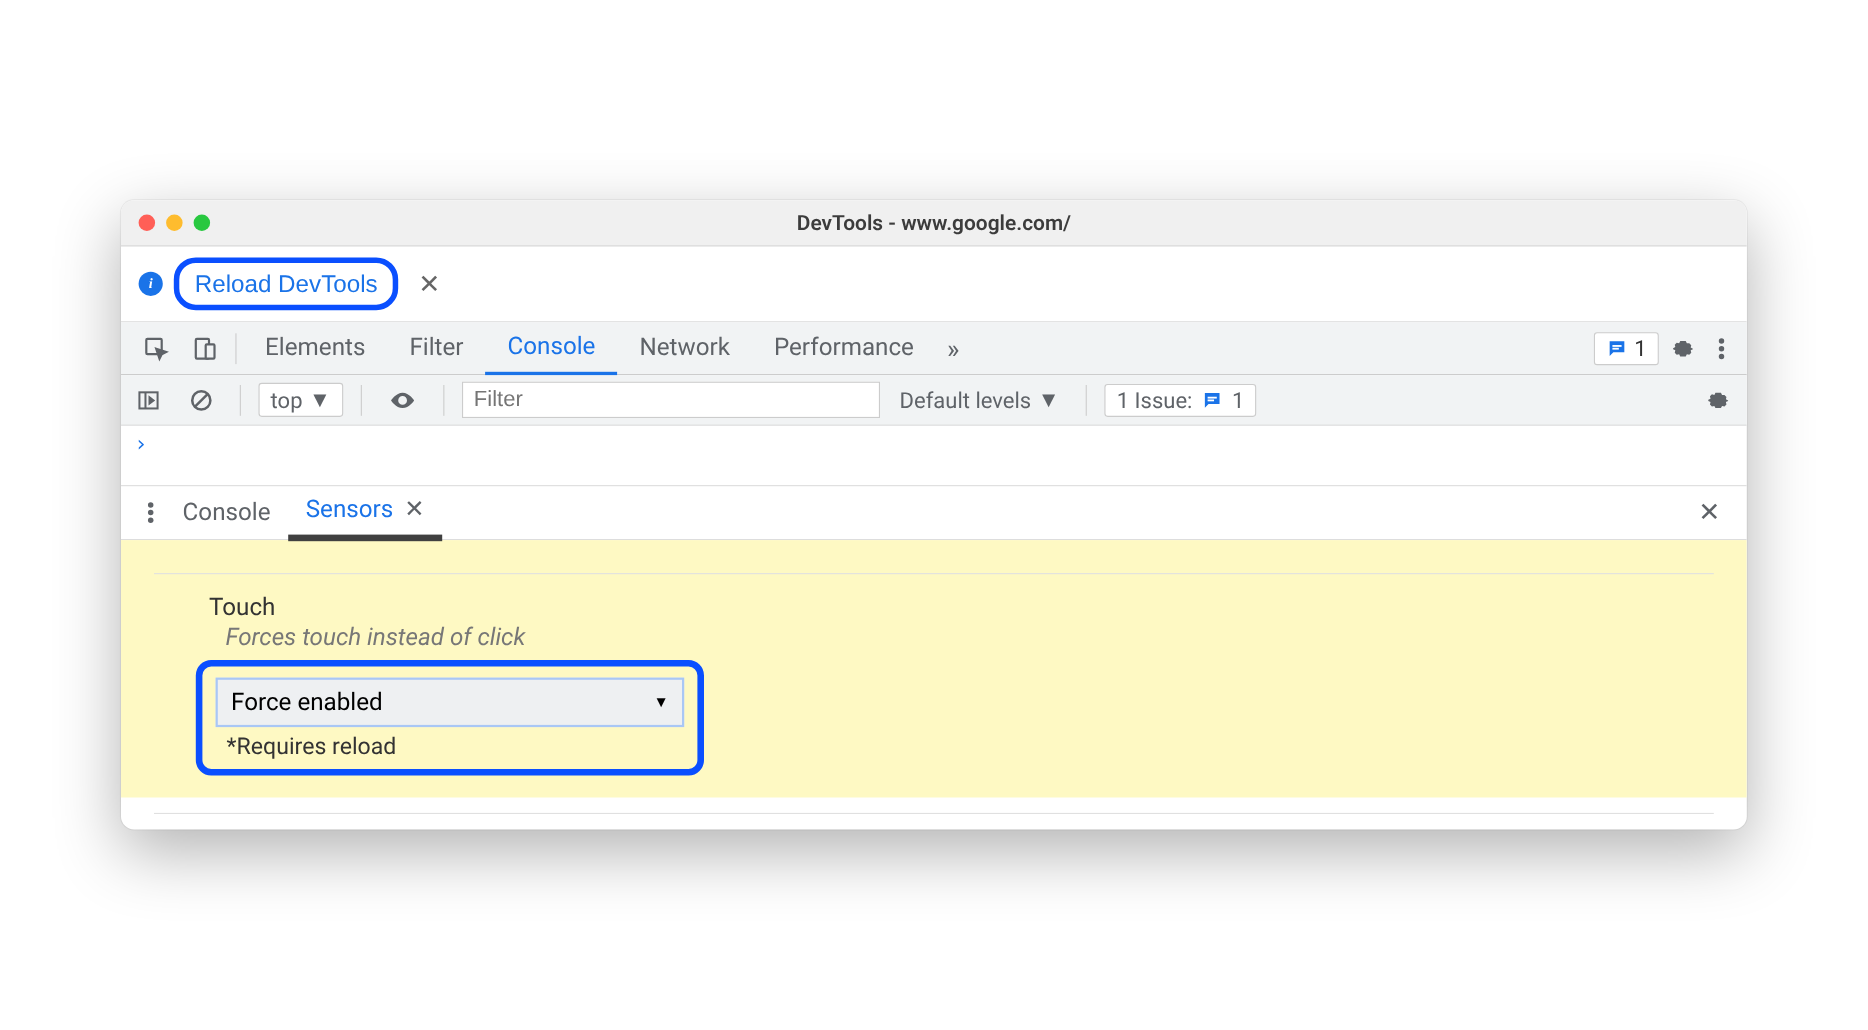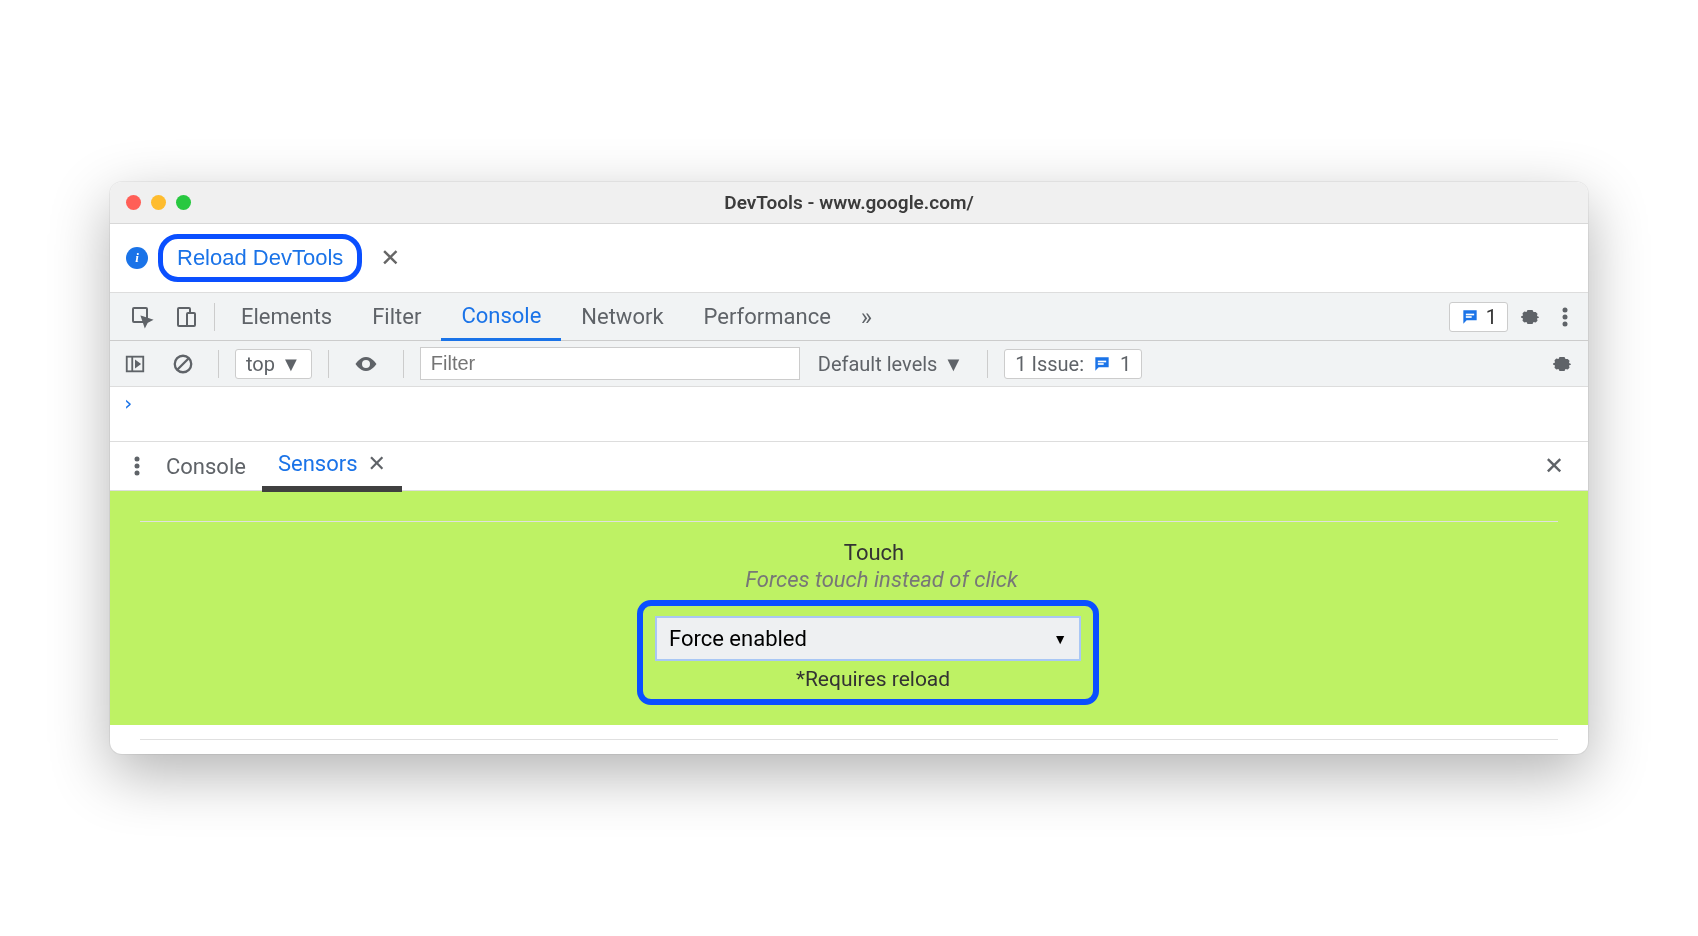--- a/index.html
+++ b/index.html
@@ -138,21 +138,21 @@
   height: 50px;
   font-size: 22px;
   color: #5f6368;
 }
 .drawer-tabs .iconbtn { padding: 6px 10px; cursor: pointer; }
 .drawer-tab { padding: 10px 16px; cursor: pointer; display: flex; align-items: center; gap: 10px; }
 .drawer-tab.active { color: #1a73e8; border-bottom: 6px solid #404040; }
 .drawer-tab .close-x { color: #5f6368; }
 .drawer-tabs .spacer { flex: 1; }
 
-.sensors-panel { padding: 30px 30px 20px 30px; background: #bef264; text-align: center; }
+.sensors-panel { padding: 30px 30px 20px 30px; background: #fef9c3; }
 .sensors-inner { border-top: 1px solid #e0e0e0; padding-top: 18px; }
 .setting-title { font-size: 22px; color: #333; margin-left: 50px; }
 .setting-sub { font-size: 22px; color: #777; margin-left: 65px; margin-top: 2px; font-style: italic; }
 .highlight-box {
   border: 6px solid #0a4fff;
   border-radius: 14px;
   padding: 10px 12px 8px 12px;
   display: inline-block;
   margin-top: 8px;
   margin-left: 38px;

